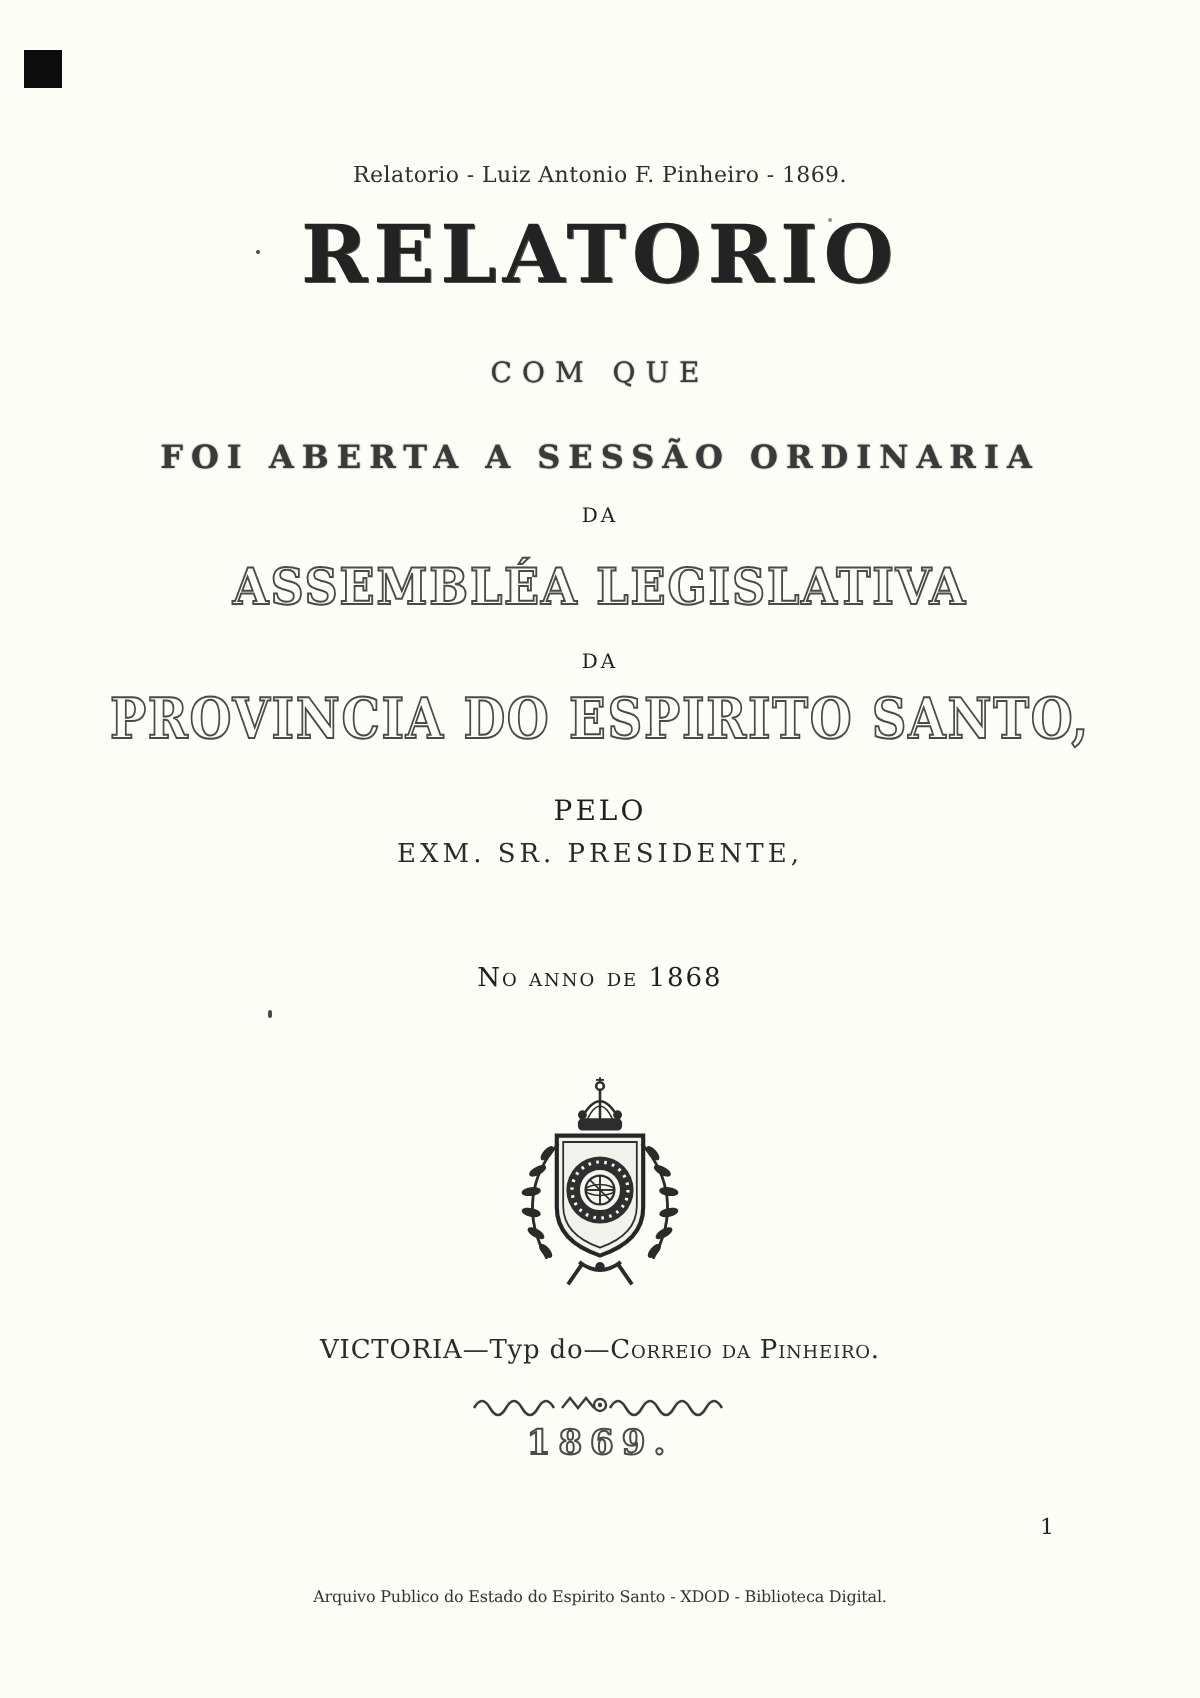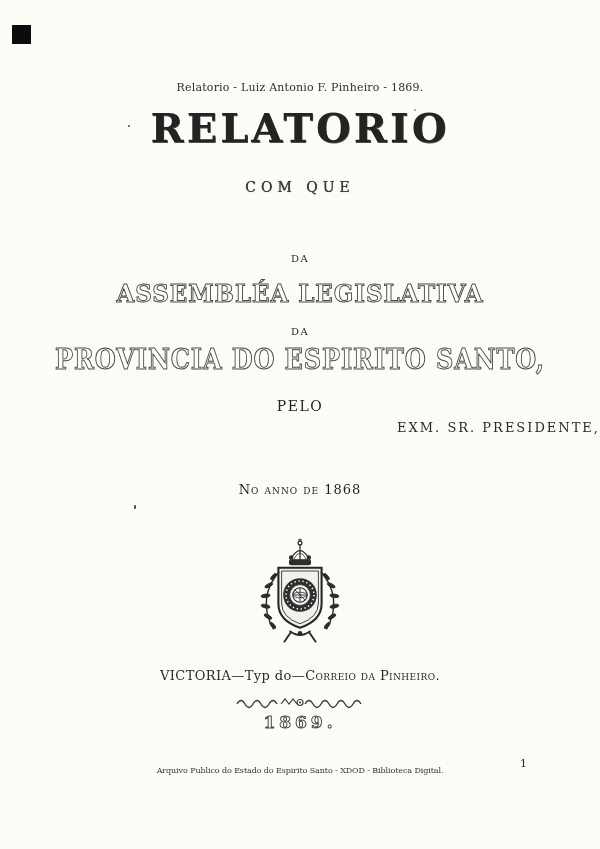--- a/index.html
+++ b/index.html
@@ -24,47 +24,48 @@
   .pelo{top:398px;font-size:14px;letter-spacing:1.5px;}
 
   .outline{color:#474747;font-weight:700;}
   @supports (-webkit-text-stroke:1px black){
     .outline{-webkit-text-stroke:1px #4a4a4a;color:rgba(255,255,255,.04);}
   }
   .assembly{top:279px;font-size:25px;letter-spacing:1px;transform:scaleX(.92);transform-origin:center;}
   .province{top:343px;font-size:28px;letter-spacing:1px;transform:scaleX(.86);transform-origin:center;}
   .year-big{top:712px;font-size:17px;letter-spacing:4px;}
 
-  .pres-line{top:420px;font-size:13px;letter-spacing:2px;color:#2b2b2b;text-align:right;}
+  .pres-line{top:420px;font-size:13px;letter-spacing:2px;color:#2b2b2b;}
   .pres-name{top:448px;font-size:14.5px;font-weight:700;letter-spacing:1.2px;color:#262626;
          text-shadow:0 0 .5px #262626;}
   .anno{top:482px;font-size:13px;letter-spacing:1px;}
   .smallcaps{font-variant:small-caps;}
 
   .emblem{position:absolute;left:252px;top:538px;width:96px;height:122px;}
   .imprint{top:668px;font-size:13px;letter-spacing:.4px;color:#2b2b2b;}
   .squiggle{position:absolute;left:235px;top:697px;width:130px;height:12px;}
-  .footer{top:766px;font-size:8px;letter-spacing:-.1px;color:#333;}
+  .footer{top:794px;font-size:8px;letter-spacing:-.1px;color:#333;}
   .pagenum{position:absolute;left:520px;top:757px;font-size:11px;color:#222;}
 </style>
 </head>
 <body>
 
 <div class="page">
 
   <div class="scan-square"></div>
   <div class="speck" style="left:128px;top:125px;width:2px;height:2px;"></div>
   <div class="speck" style="left:414px;top:109px;width:2px;height:2px;opacity:.6;"></div>
   <div class="speck" style="left:134px;top:505px;width:1.5px;height:4px;border-radius:1px;"></div>
 
   <div class="cline header">Relatorio - Luiz Antonio F. Pinheiro - 1869.</div>
 
   <div class="cline title">RELATORIO</div>
 
   <div class="cline ornate-sm">COM QUE</div>
+  <div class="cline ornate-md">FOI ABERTA A SESSÃO ORDINARIA</div>
 
   <div class="cline da1">DA</div>
   <div class="cline outline assembly">ASSEMBLÉA LEGISLATIVA</div>
   <div class="cline da2">DA</div>
   <div class="cline outline province">PROVINCIA DO ESPIRITO SANTO,</div>
 
   <div class="cline pelo">PELO</div>
   <div class="cline pres-line">EXM. SR. PRESIDENTE,</div>
   <div class="cline anno smallcaps">No anno de 1868</div>
 

